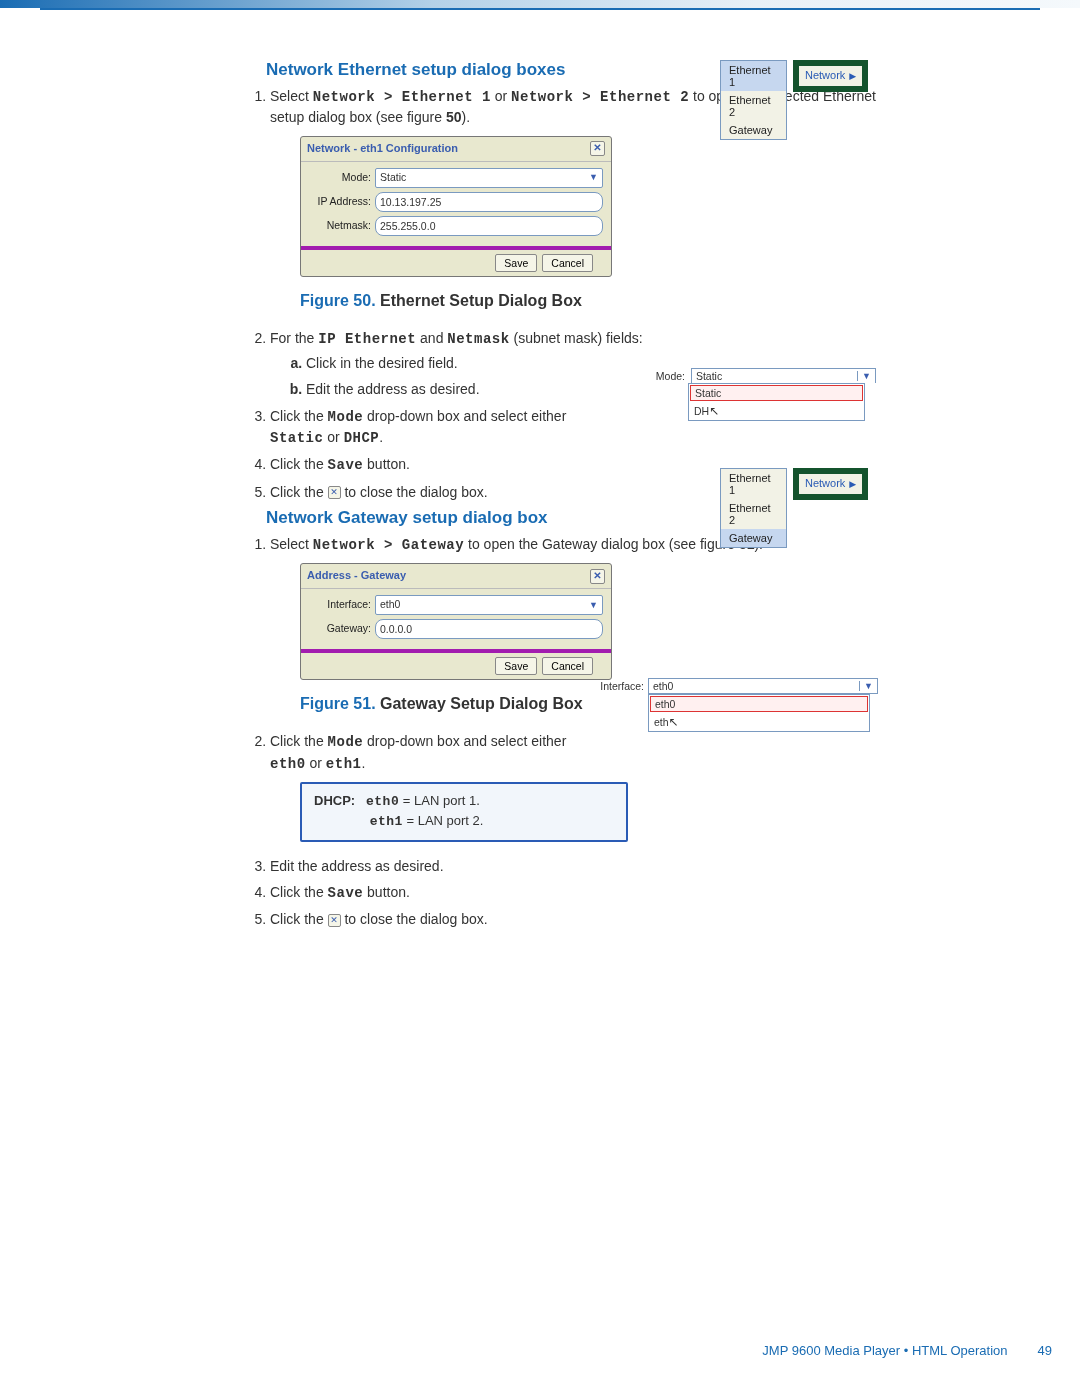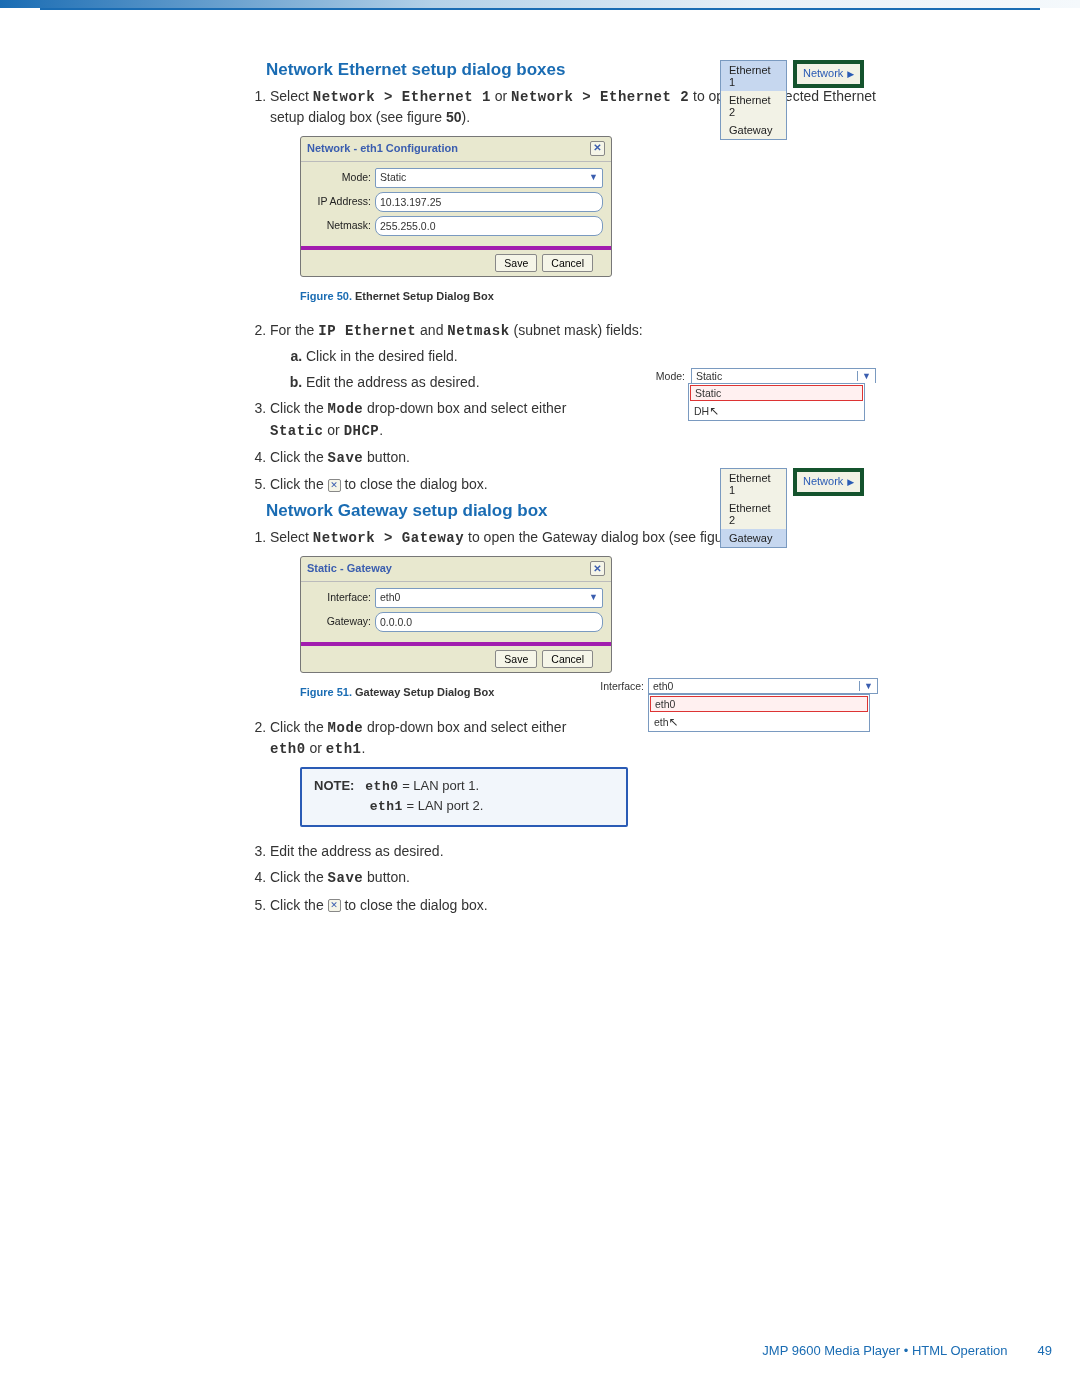--- a/index.html
+++ b/index.html
@@ -30,21 +30,21 @@
     font-size: 17px;
     font-weight: bold;
     margin: 6px 0 6px 16px;
     font-family: Verdana, Arial, sans-serif;
   }
   ol { margin: 4px 0 4px 0; padding-left: 20px; }
   ol > li { margin-bottom: 6px; line-height: 1.45; }
   .sub { list-style-type: lower-alpha; margin: 4px 0 4px 18px; padding-left: 18px; }
   .sub li::marker { font-weight: bold; color:#333; }
   .code { font-family: "Courier New", monospace; font-weight: bold; letter-spacing: 0.5px; }
-  .figcap { font-weight: bold; font-size: 11px; margin: 12px 0 16px 30px; }
+  .figcap { font-weight: bold; font-size: 16px; margin: 12px 0 16px 30px; }
   .figcap .lead { color: #1a6cb3; }
   .dialog {
     margin: 8px 0 6px 30px;
     border: 1px solid #777;
     border-radius: 3px;
     background: #e8e8cf;
     width: 310px;
     font-size: 11px;
     font-family: Arial, sans-serif;
   }
@@ -80,21 +80,21 @@
   }
   .menu-float {
     position:absolute; font-size:11px;
   }
   .menu-box {
     border:1px solid #7a9ac0; background:#f2f2e6; width:65px;
   }
   .menu-box div { padding:3px 8px; color:#222; cursor:pointer; }
   .menu-box div.hl { background:#c6d7ef; }
   .menu-crumb {
-    border:4px solid #14532d; background:#f2f2e6;
+    border:6px solid #14532d; background:#f2f2e6;
     padding:3px 6px; color:#333; font-size:11px;
   }
   .menu-crumb .link { color:#2a5bb5; }
   .menu-crumb .tri { color:#2a5bb5; font-size:9px; margin-left:4px; }
   .dropdown-open {
     position:absolute; font-size:10.5px; font-family:Arial,sans-serif;
   }
   .dropdown-open .dlabel { display:inline-block; width:55px; text-align:right; padding-right:3px; }
   .dropdown-open .dsel {
     display:inline-flex; justify-content:space-between; align-items:center;
@@ -252,21 +252,21 @@
     </li>
   </ol>
 
   <h2>Network Gateway setup dialog box</h2>
   <ol>
     <li>
       <span>Select </span><span class="code">Network &gt; Gateway</span><span> to open the Gateway dialog box (see figure </span><b>51</b><span>).</span>
 
       <div class="dialog">
         <div class="dialog-title">
-          <span>Static - Gateway</span>
+          <span>Address - Gateway</span>
           <span class="close-x">✕</span>
         </div>
         <div class="dlg-body">
           <div class="row">
             <span class="lbl">Interface:</span>
             <div class="sel">
               <span>eth0</span>
                   <span class="arrow">▼</span>
             </div>
           </div>
@@ -282,21 +282,21 @@
       </div>
       <div class="figcap">
         <span class="lead">Figure 51.</span><span> Gateway Setup Dialog Box</span>
       </div>
     </li>
 
     <li style="width:330px;">
       <span>Click the </span><span class="code">Mode</span><span> drop-down box and select either </span><span class="code">eth0</span><span> or </span><span class="code">eth1</span><span>.</span>
 
       <div class="note-box">
-        <span class="nt">NOTE:</span>&nbsp;&nbsp;
+        <span class="nt">DHCP:</span>&nbsp;&nbsp;
         <span class="code">eth0</span><span> = LAN port 1.</span><br>
         <span style="display:inline-block;width:52px;"></span>
         <span class="code">eth1</span><span> = LAN port 2.</span>
       </div>
     </li>
 
     <li>Edit the address as desired.</li>
 
     <li>
       <span>Click the </span><span class="code">Save</span><span> button.</span>

